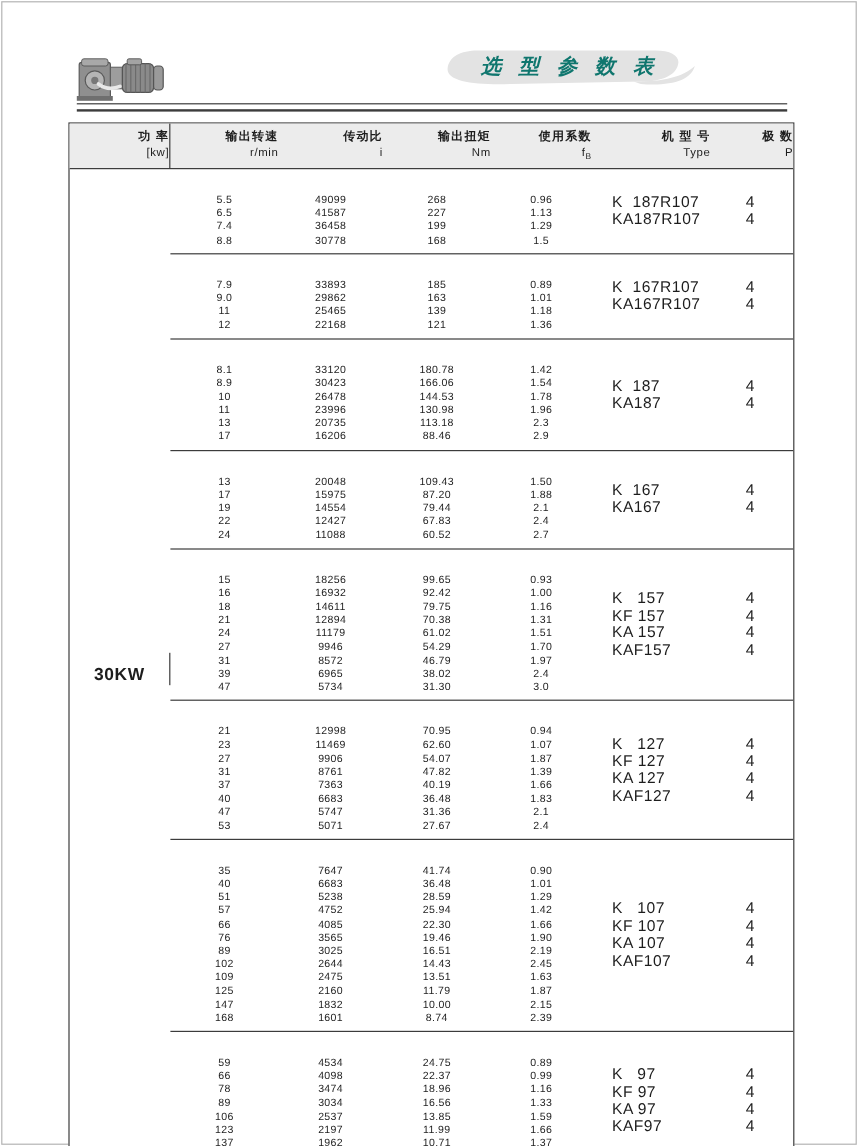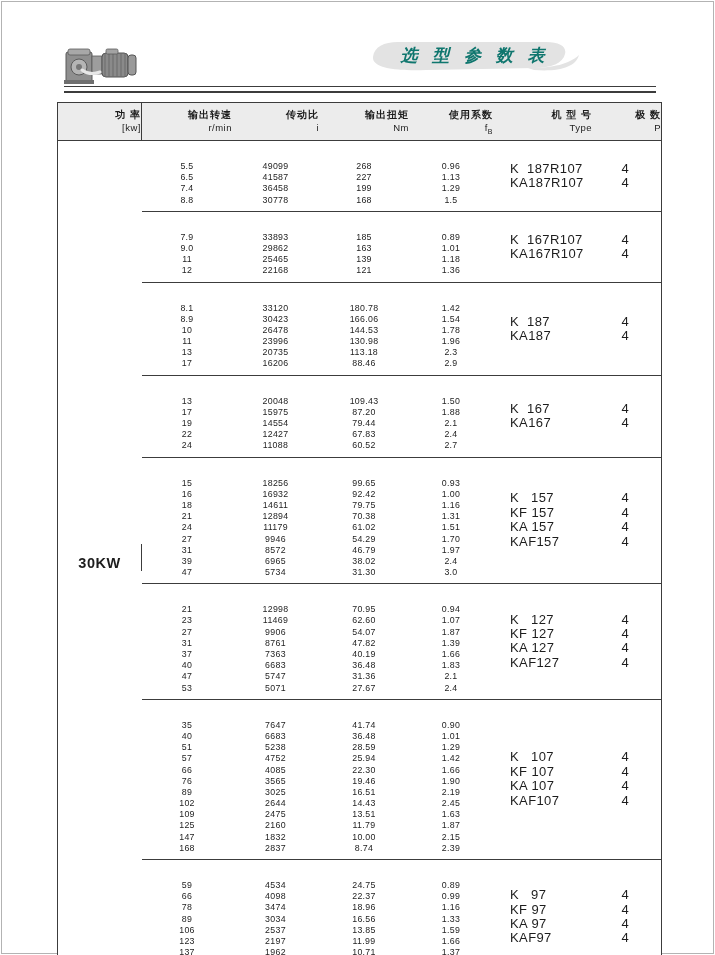--- a/index.html
+++ b/index.html
@@ -510,21 +510,21 @@
               <span class="cell factor">1.87</span>
             </div>
             <div class="num-row">
               <span class="cell speed">147</span>
               <span class="cell torque">1832</span>
               <span class="cell ratio">10.00</span>
               <span class="cell factor">2.15</span>
             </div>
             <div class="num-row">
               <span class="cell speed">168</span>
-              <span class="cell torque">2837</span>
+              <span class="cell torque">1601</span>
               <span class="cell ratio">8.74</span>
               <span class="cell factor">2.39</span>
             </div>
           </div>
           <div class="sec-types">
             <div class="type-line">
               <span class="type-name">K   107</span>
               <span class="type-pole">4</span>
             </div>
             <div class="type-line">

